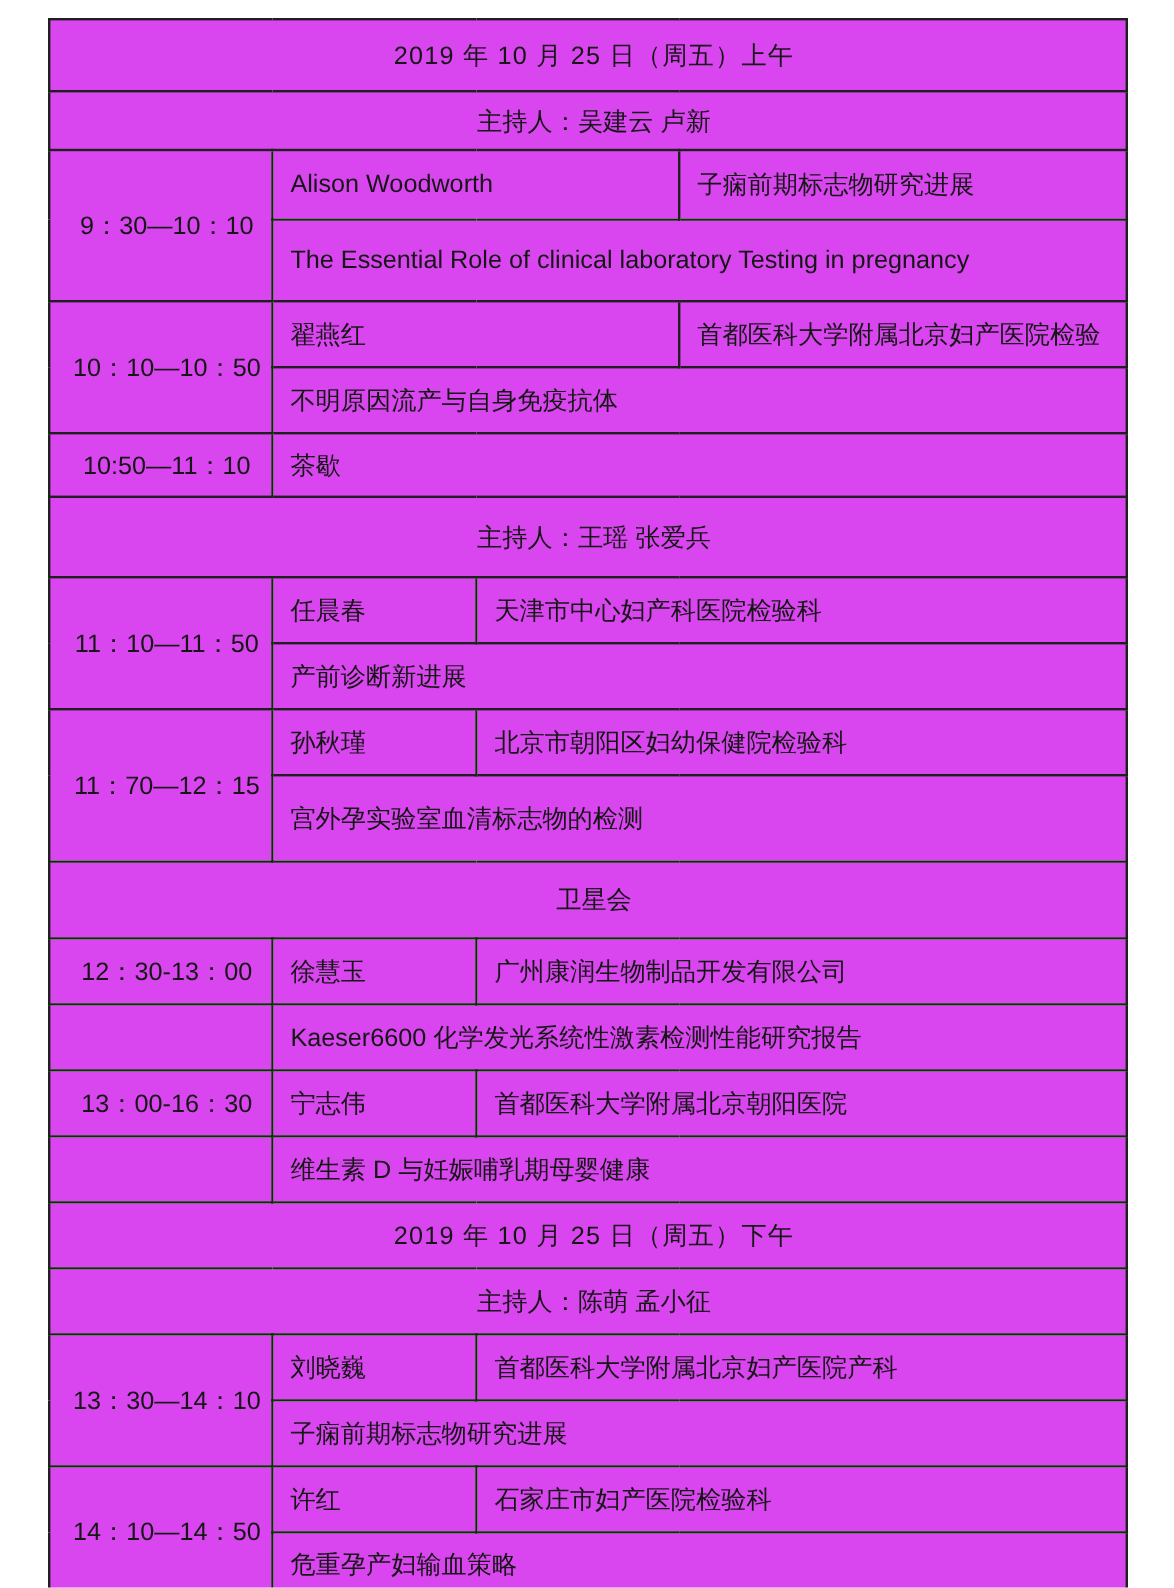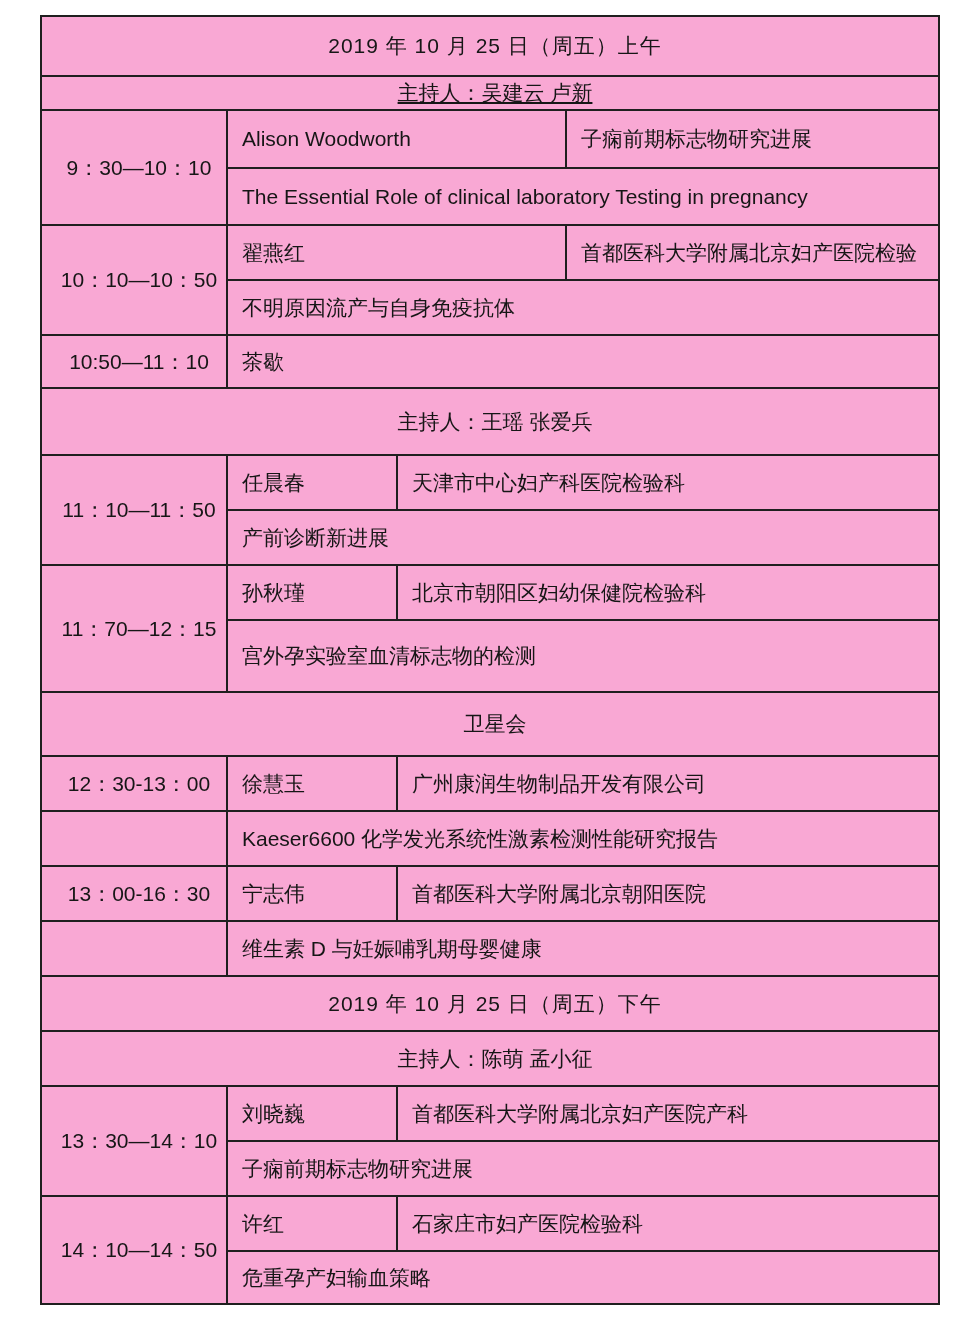--- a/index.html
+++ b/index.html
@@ -17,37 +17,37 @@
     margin: 15px 0 0 40px;
     width: 898px;
   }
   table.schedule td {
     border: 2px solid #1f1f1f;
     font-size: 21px;
     vertical-align: middle;
     padding: 0 4px 0 14px;
     overflow: hidden;
     white-space: nowrap;
-    background: #f9a8d4;
+    background: #d946ef;
   }
   td.c {
     text-align: center;
     padding: 0 2px;
   }
   td.hdr {
     font-size: 22px;
     letter-spacing: 1px;
   }
-  tr.h50 { height: 34px; text-decoration: underline; }
+  tr.h50 { height: 49px; }
   tr.h52 { height: 67px; }
   tr.h53 { height: 53px; }
   tr.h54 { height: 64px; }
   tr.h55 { height: 55px; }
   tr.h56 { height: 72px; }
-  tr.h57 { height: 57px; }
+  tr.h57 { height: 68px; }
   tr.h58 { height: 58px; }
   tr.h60 { height: 60px; }
 </style>
 </head>
 <body>
 
 <table class="schedule">
   <colgroup>
     <col style="width:186px">
     <col style="width:170px">

